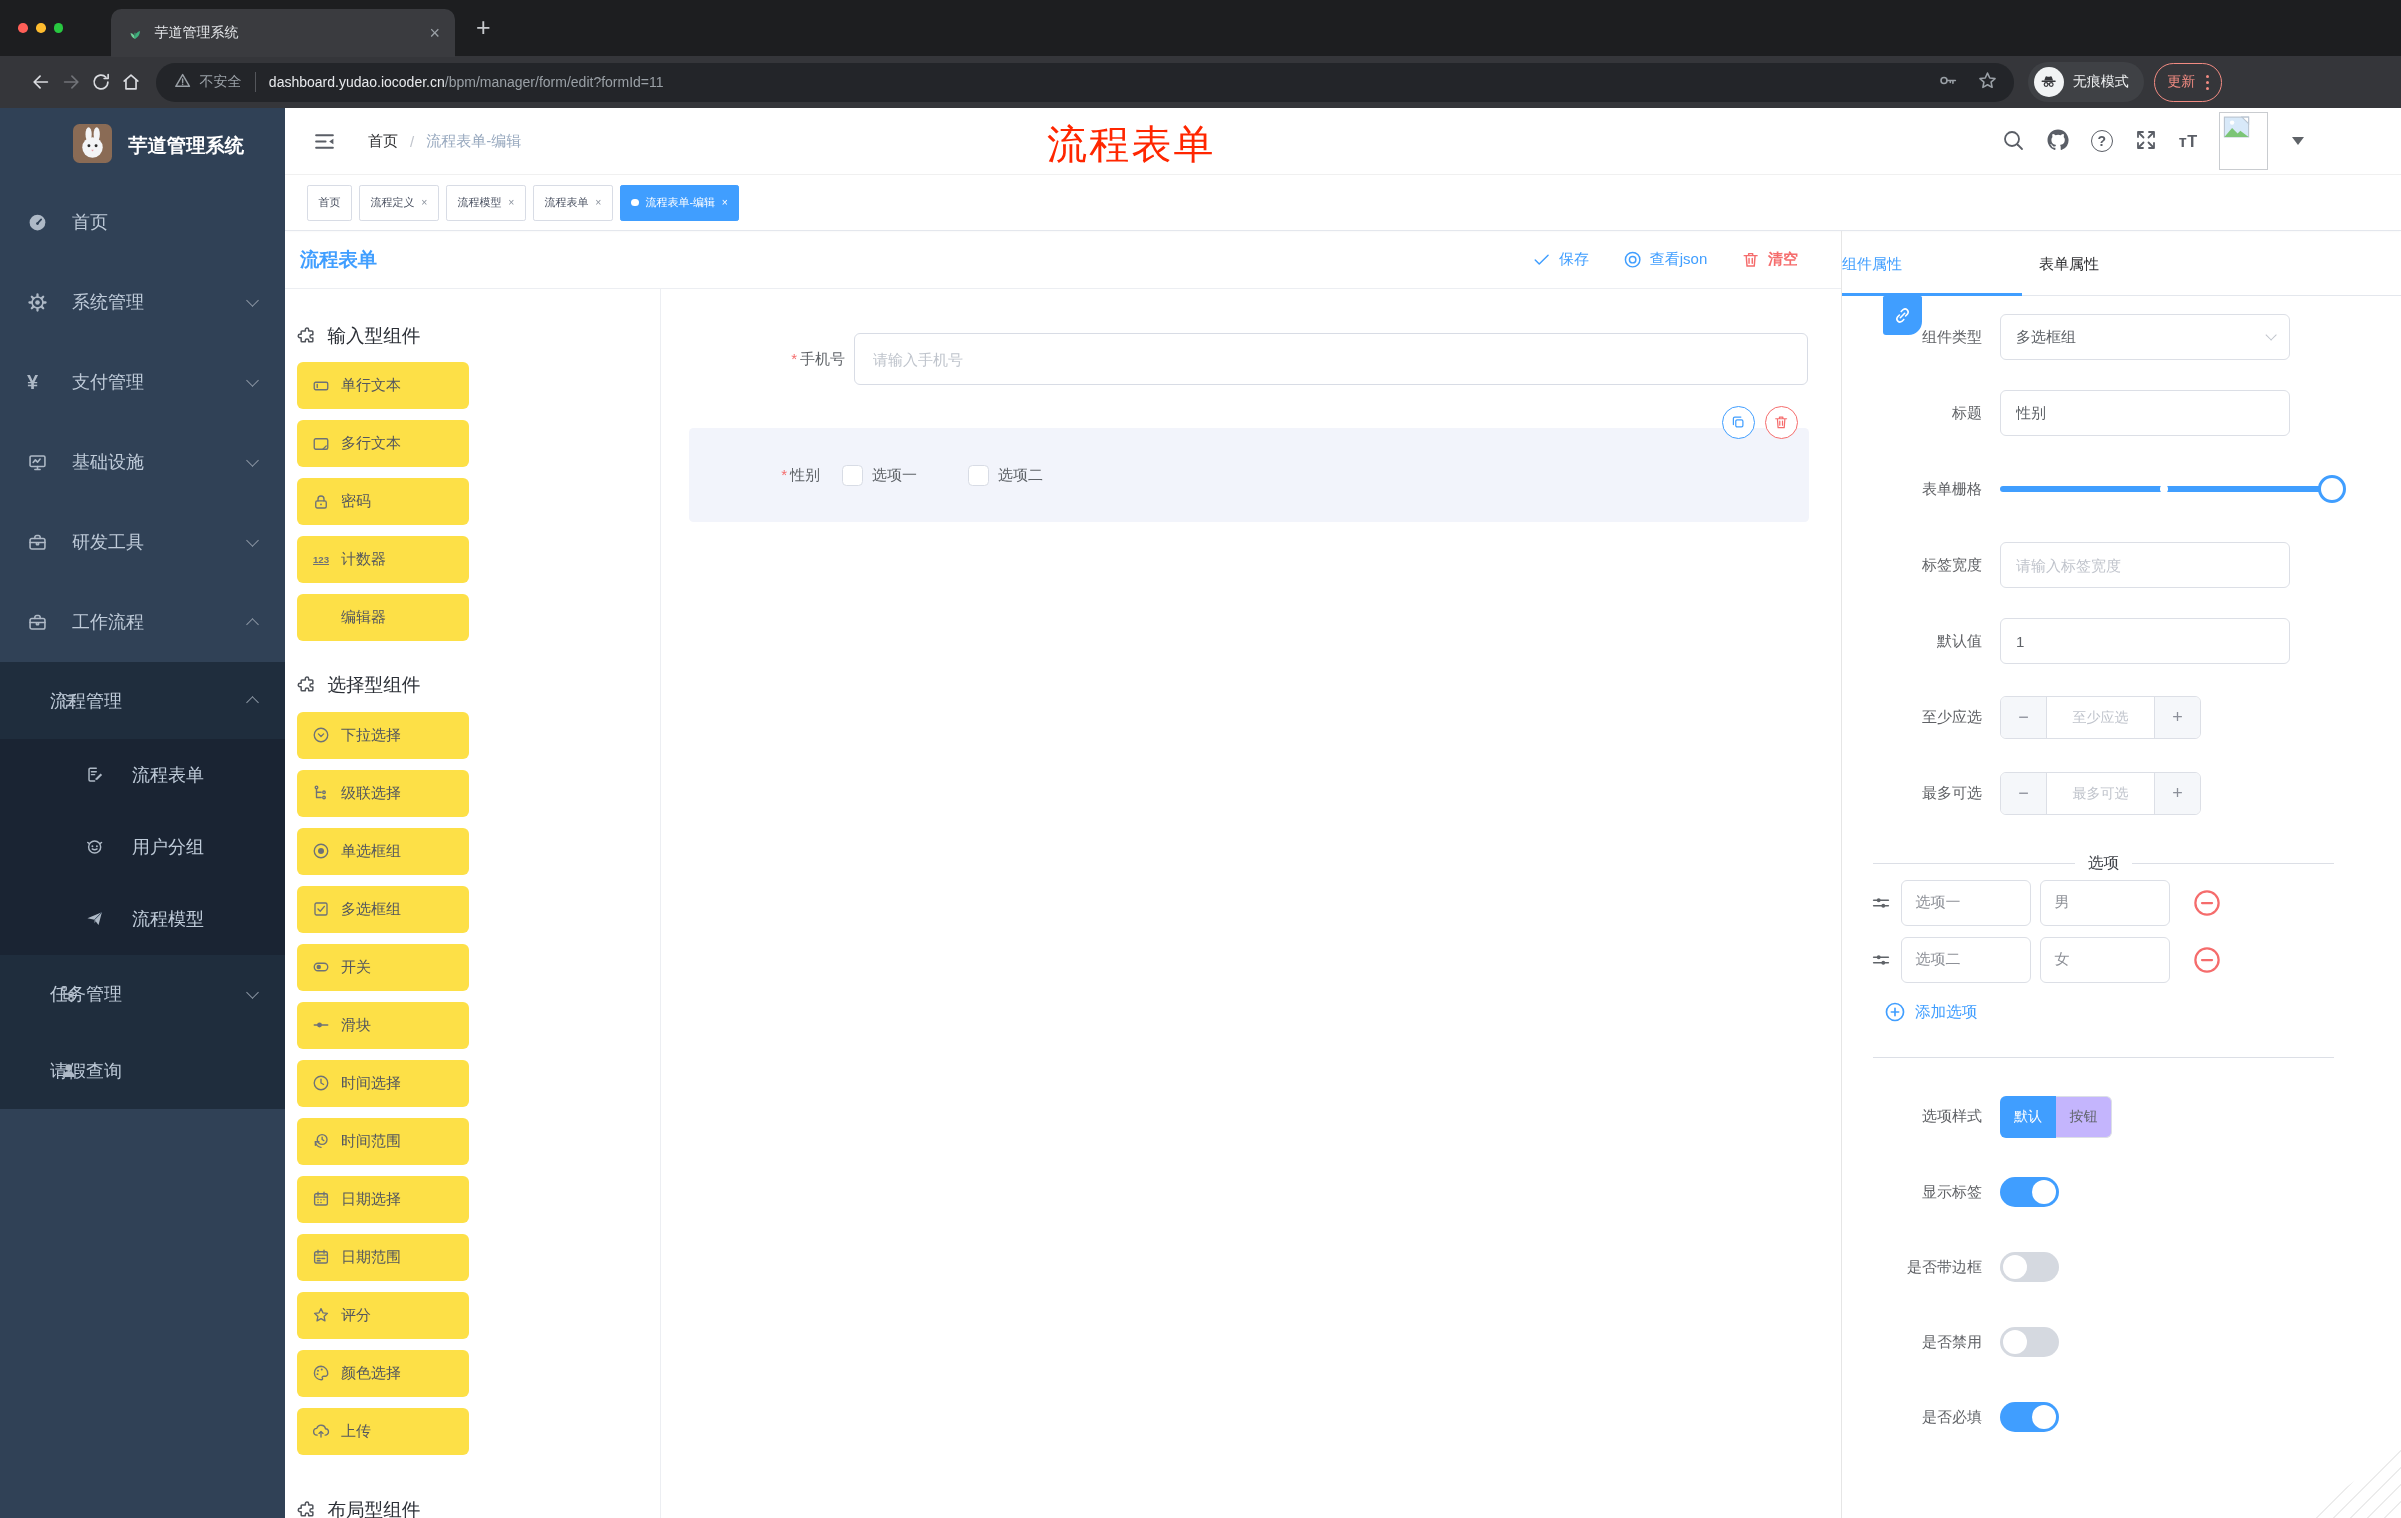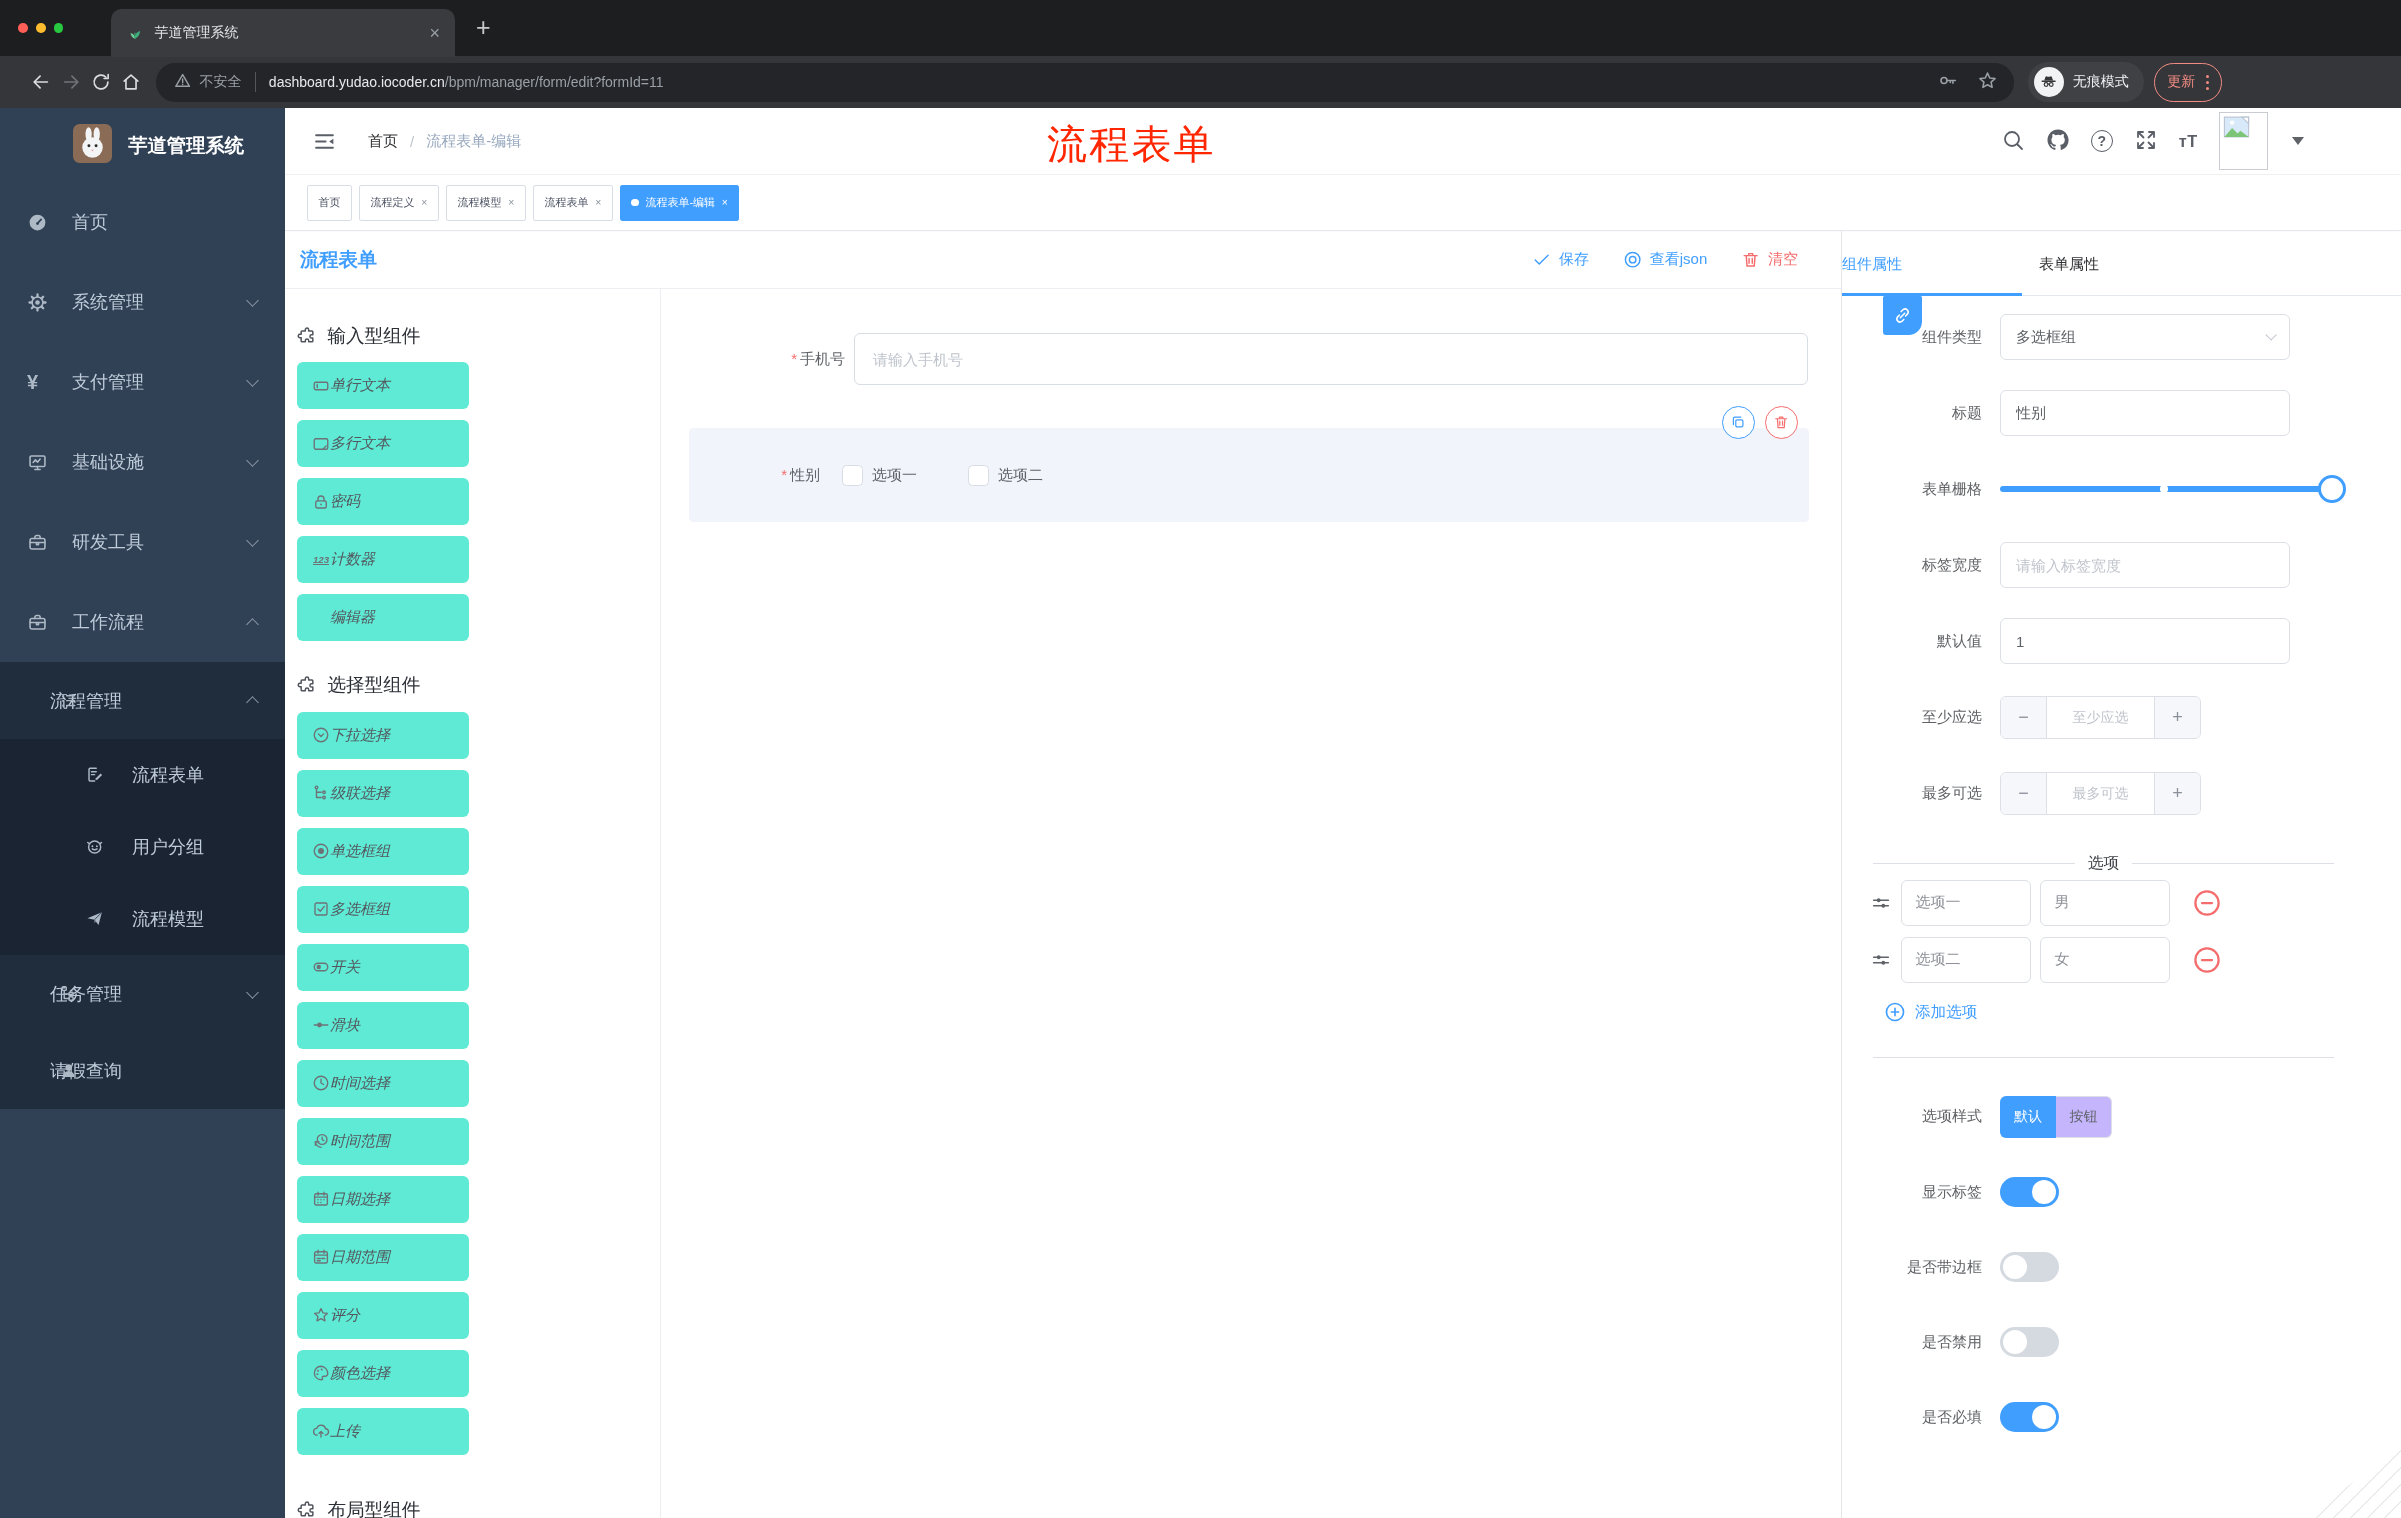--- a/index.html
+++ b/index.html
@@ -71,29 +71,29 @@
   .tag.active .tclose{color:#fff;}
   .tagdot{width:7.4px;height:7.4px;border-radius:50%;background:#fff;}
 
   .workspace{flex:1;display:flex;min-height:0;}
   .designer{width:1556px;flex:0 0 1556px;display:flex;flex-direction:column;min-height:0;}
   .design-toolbar{height:58px;display:flex;align-items:center;padding:0 43px 0 15px;border-bottom:0.7px solid #eceef2;}
   .dt-title{color:#409eff;font-size:19.3px;font-weight:bold;}
   .dt-actions{margin-left:auto;display:flex;align-items:center;gap:34px;font-size:15px;}
   .dt-act{display:flex;gap:7.4px;}
   .blue{color:#409eff;}
-  .redc{color:#f56c6c;}
+  .redc{color:#f56c6c;font-weight:bold;}
   .design-body{flex:1;display:flex;min-height:0;}
 
   
   .palette{width:376px;flex:0 0 376px;border-right:0.7px solid #eceef2;padding:30px 12px 0 12px;overflow:hidden;}
   .sec-h{display:flex;align-items:center;gap:10.4px;height:33px;font-size:18.6px;color:#2b2f36;margin-bottom:10.4px;}
   .sec-h .pz{color:#50545b;display:flex;}
   .pgrid{display:flex;flex-wrap:wrap;gap:11px 9px;margin-bottom:27px;}
-  .pitem{width:172px;height:47px;background:#5eead4;border-radius:6px;display:flex;align-items:center;padding-left:15px;gap:0;font-size:15px;color:#54575e;cursor:move;font-style:italic;}
+  .pitem{width:172px;height:47px;background:#fde047;border-radius:6px;display:flex;align-items:center;padding-left:15px;gap:11px;font-size:15px;color:#54575e;cursor:move;}
   .pic{width:18px;display:flex;justify-content:center;color:#6e7277;flex:0 0 18px;}
   .cnt123{font-size:9.7px;font-weight:bold;border-bottom:1.5px solid #6e7277;line-height:1;}
   .req{color:#f56c6c;margin-right:3px;}
 
   
   .canvas{flex:1;position:relative;background:#fff;}
   .cv-phone{position:absolute;left:0;right:33px;top:44px;height:52px;display:flex;align-items:center;}
   .cv-plabel{width:193px;flex:0 0 193px;text-align:right;padding-right:9px;font-size:15px;color:#5f6368;}
   .cv-input{flex:1;height:52px;border:1.5px solid #d8dce5;border-radius:6px;font-size:15px;padding:0 18px;color:#606266;outline:none;font-family:inherit;}
   .cv-input::placeholder{color:#bfc4cc;}

